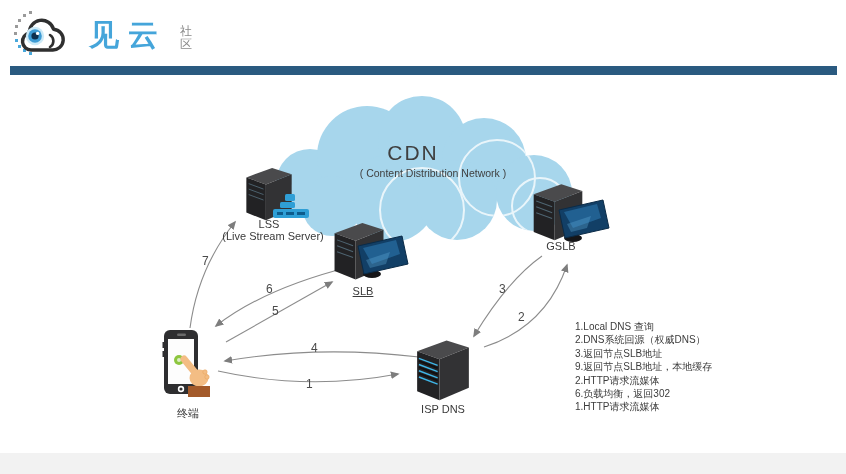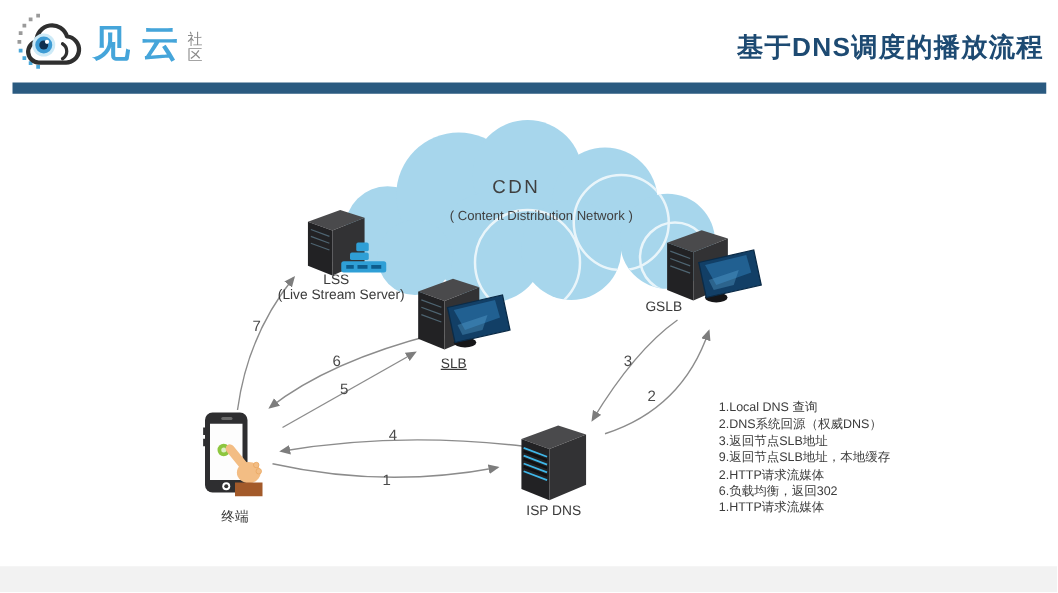--- a/index.html
+++ b/index.html
@@ -1,32 +1,32 @@
 <!DOCTYPE html>
 <html><head>
 <meta charset="utf-8">
 <style>
   * { margin:0; padding:0; box-sizing:border-box; }
   html,body { background:#fff; }
   body { font-family:"Liberation Sans","DejaVu Sans",sans-serif; }
   .stage { position:relative; width:846px; height:474px; background:#fff; overflow:hidden; }
 
   
-  .logo-wrap { position:absolute; left:12px; top:8px; height:54px; display:flex; align-items:center; }
+  .logo-wrap { position:absolute; left:12px; top:8px; height:54px; display:flex; align-items:center;gap:15px; }
   .logo-icon { width:54px; height:54px; }
   .brand { font-size:30px; font-weight:bold; color:#45a5da; letter-spacing:9px; margin-left:8px; }
   .brand-sub { display:flex; flex-direction:column; justify-content:center; margin-left:-2px; margin-top:6px; }
   .brand-sub span { font-size:12px; line-height:13px; color:#8a8a8a; }
   .page-title { position:absolute; right:11px; top:24px; font-size:21px; font-weight:bold; color:#1d4a72; letter-spacing:1px; }
   .title-bar { position:absolute; left:10px; top:66px; width:827px; height:9px; background:#2a5a80; }
 
   
   .cloud-svg { position:absolute; left:262px; top:88px; width:320px; height:160px; }
   .cdn-title { position:absolute; left:343px; top:141px; width:140px; text-align:center;
-               font-size:15px; color:#3f3f3f; letter-spacing:2px; }
+               font-size:21px; color:#3f3f3f; letter-spacing:2px; }
   .cdn-sub   { position:absolute; left:332px; top:167px; width:162px; text-align:center;
                font-size:10.5px; color:#3f3f3f;margin-left:20px; }
 
   .arrows-svg { position:absolute; left:0; top:0; width:846px; height:474px; pointer-events:none; }
   .arrow-num { position:absolute; font-size:12px; color:#4a4a4a; }
 
   .node-label { position:absolute; text-align:center; font-size:11px; color:#3a3a3a; }
   .node-sublabel { position:absolute; text-align:center; font-size:11px; color:#3a3a3a; }
 
   .abs { position:absolute; }
@@ -68,21 +68,20 @@
       <circle cx="23" cy="28" r="3.6" fill="#0e2f4e"></circle>
       <circle cx="25.6" cy="25.4" r="1.7" fill="#ffffff"></circle>
     </svg>
     <span class="brand">见云</span>
     <span class="brand-sub">
       <span>社</span>
       <span>区</span>
     </span>
   </div>
 
-  <div class="page-title">基于DNS调度的播放流程</div>
   <div class="title-bar"></div>
 
   <svg class="cloud-svg" viewBox="0 0 320 160">
     <defs>
       <clipPath id="cloudclip">
         <circle cx="48" cy="95" r="34"></circle>
           <circle cx="105" cy="68" r="50"></circle>
         <circle cx="160" cy="52" r="44"></circle>
           <circle cx="222" cy="72" r="42"></circle>
         <circle cx="272" cy="105" r="38"></circle>
@@ -185,21 +184,21 @@
       <line x1="6" y1="32" x2="25" y2="39"></line>
       <line x1="6" y1="39" x2="25" y2="46"></line>
     </g>
   </svg>
   <svg class="abs" style="left:557px; top:198px;" width="56" height="46" viewBox="0 0 56 46">
     <ellipse cx="16" cy="40" rx="9" ry="4" fill="#161618"></ellipse>
     <polygon points="2,12 46,2 52,30 8,40" fill="#123f66" stroke="#0b2b47" stroke-width="1"></polygon>
     <polygon points="7,14 40,6 44,20 16,30" fill="#2e7cb4" opacity="0.55"></polygon>
     <polygon points="10,26 34,18 30,30 14,34" fill="#5ea8d6" opacity="0.35"></polygon>
   </svg>
-  <div class="node-label" style="left:500px; top:240px; width:62px;">GSLB</div>
+  <div class="node-label" style="left:530px; top:240px; width:62px;">GSLB</div>
 
   <svg class="abs" style="left:413px; top:336px;" width="60" height="66" viewBox="0 0 64 74">
     <polygon points="3,17 36,5 61,13 28,26" fill="#4a4a4c"></polygon>
     <polygon points="3,17 28,26 28,72 3,62" fill="#222224"></polygon>
     <polygon points="28,26 61,13 61,58 28,72" fill="#323234"></polygon>
     <g stroke="#3fb6e8" stroke-width="1.6">
       <line x1="5" y1="25" x2="26" y2="33"></line>
       <line x1="5" y1="32" x2="26" y2="40"></line>
       <line x1="5" y1="39" x2="26" y2="47"></line>
       <line x1="5" y1="46" x2="26" y2="54"></line>

